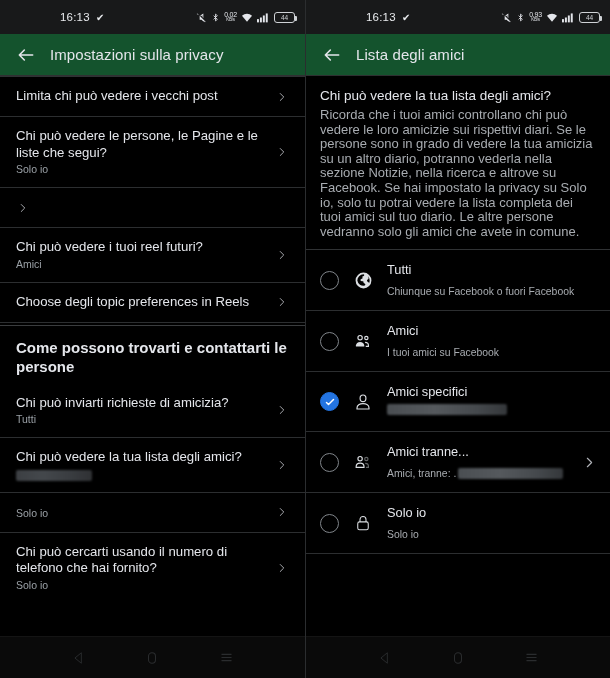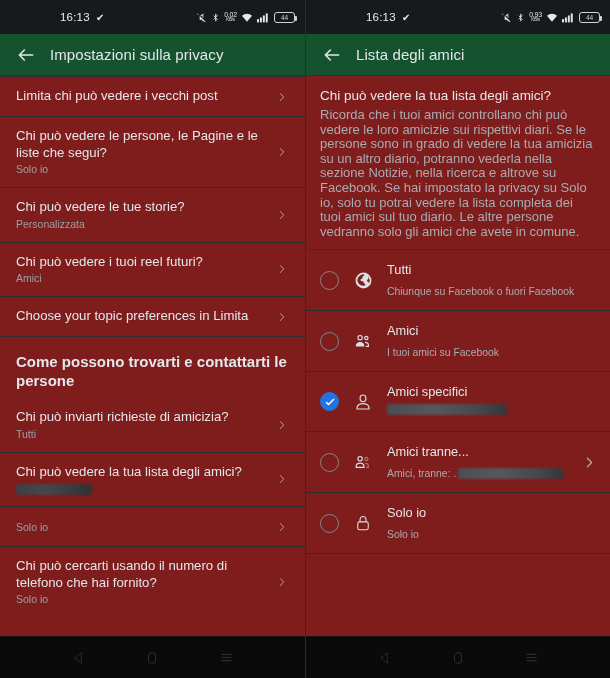--- a/index.html
+++ b/index.html
@@ -47,21 +47,21 @@
     height:42px; flex:0 0 42px;
     display:flex; align-items:center; gap:14px;
     padding:0 16px;
     background:#14532d;
     border-bottom:1px solid #2e3031;
   }
   .appbar .back { width:20px; height:20px; color:#e4e6eb; display:flex; align-items:center; justify-content:center; cursor:pointer;}
   .appbar .title { font-size:15px; color:#e4e6eb; font-weight:400; letter-spacing:.1px;}
 
   
-  .body { flex:1 1 auto; overflow:hidden; background:#7f1d1d; }
+  .body { flex:1 1 auto; overflow:hidden; background:#000000; }
 
   
   .srow {
     display:flex; align-items:center;
     padding:11px 16px 11px 16px;
     border-bottom:1px solid #2c2e30;
     min-height:40px;
   }
   .srow:last-child{ border-bottom:none; }
   .srow .txt { flex:1 1 auto; padding-right:8px;}
@@ -194,24 +194,20 @@
           <div class="sub">Solo io</div>
         </div>
         <span class="chev">
             <svg width="14" height="14" viewBox="0 0 24 24" fill="none" stroke="currentColor" stroke-width="1.6" stroke-linecap="round" stroke-linejoin="round">
               <path d="M9 18l6-6-6-6"></path>
             </svg>
           </span>
       </div>
 
       <div class="srow">
-        <div class="txt">
-          <div class="lab">Chi può vedere le tue storie?</div>
-          <div class="sub">Personalizzata</div>
-        </div>
         <span class="chev">
             <svg width="14" height="14" viewBox="0 0 24 24" fill="none" stroke="currentColor" stroke-width="1.6" stroke-linecap="round" stroke-linejoin="round">
               <path d="M9 18l6-6-6-6"></path>
             </svg>
           </span>
       </div>
 
       <div class="srow">
         <div class="txt">
           <div class="lab">Chi può vedere i tuoi reel futuri?</div>
@@ -219,21 +215,21 @@
         </div>
         <span class="chev">
             <svg width="14" height="14" viewBox="0 0 24 24" fill="none" stroke="currentColor" stroke-width="1.6" stroke-linecap="round" stroke-linejoin="round">
               <path d="M9 18l6-6-6-6"></path>
             </svg>
           </span>
       </div>
 
       <div class="srow">
         <div class="txt">
-          <div class="lab">Choose your topic preferences in Limita</div>
+          <div class="lab">Choose degli topic preferences in Reels</div>
         </div>
         <span class="chev">
             <svg width="14" height="14" viewBox="0 0 24 24" fill="none" stroke="currentColor" stroke-width="1.6" stroke-linecap="round" stroke-linejoin="round">
               <path d="M9 18l6-6-6-6"></path>
             </svg>
           </span>
       </div>
 
       <div class="thickdiv"></div>
       <div class="sect-head">Come possono trovarti e contattarti le persone</div>

